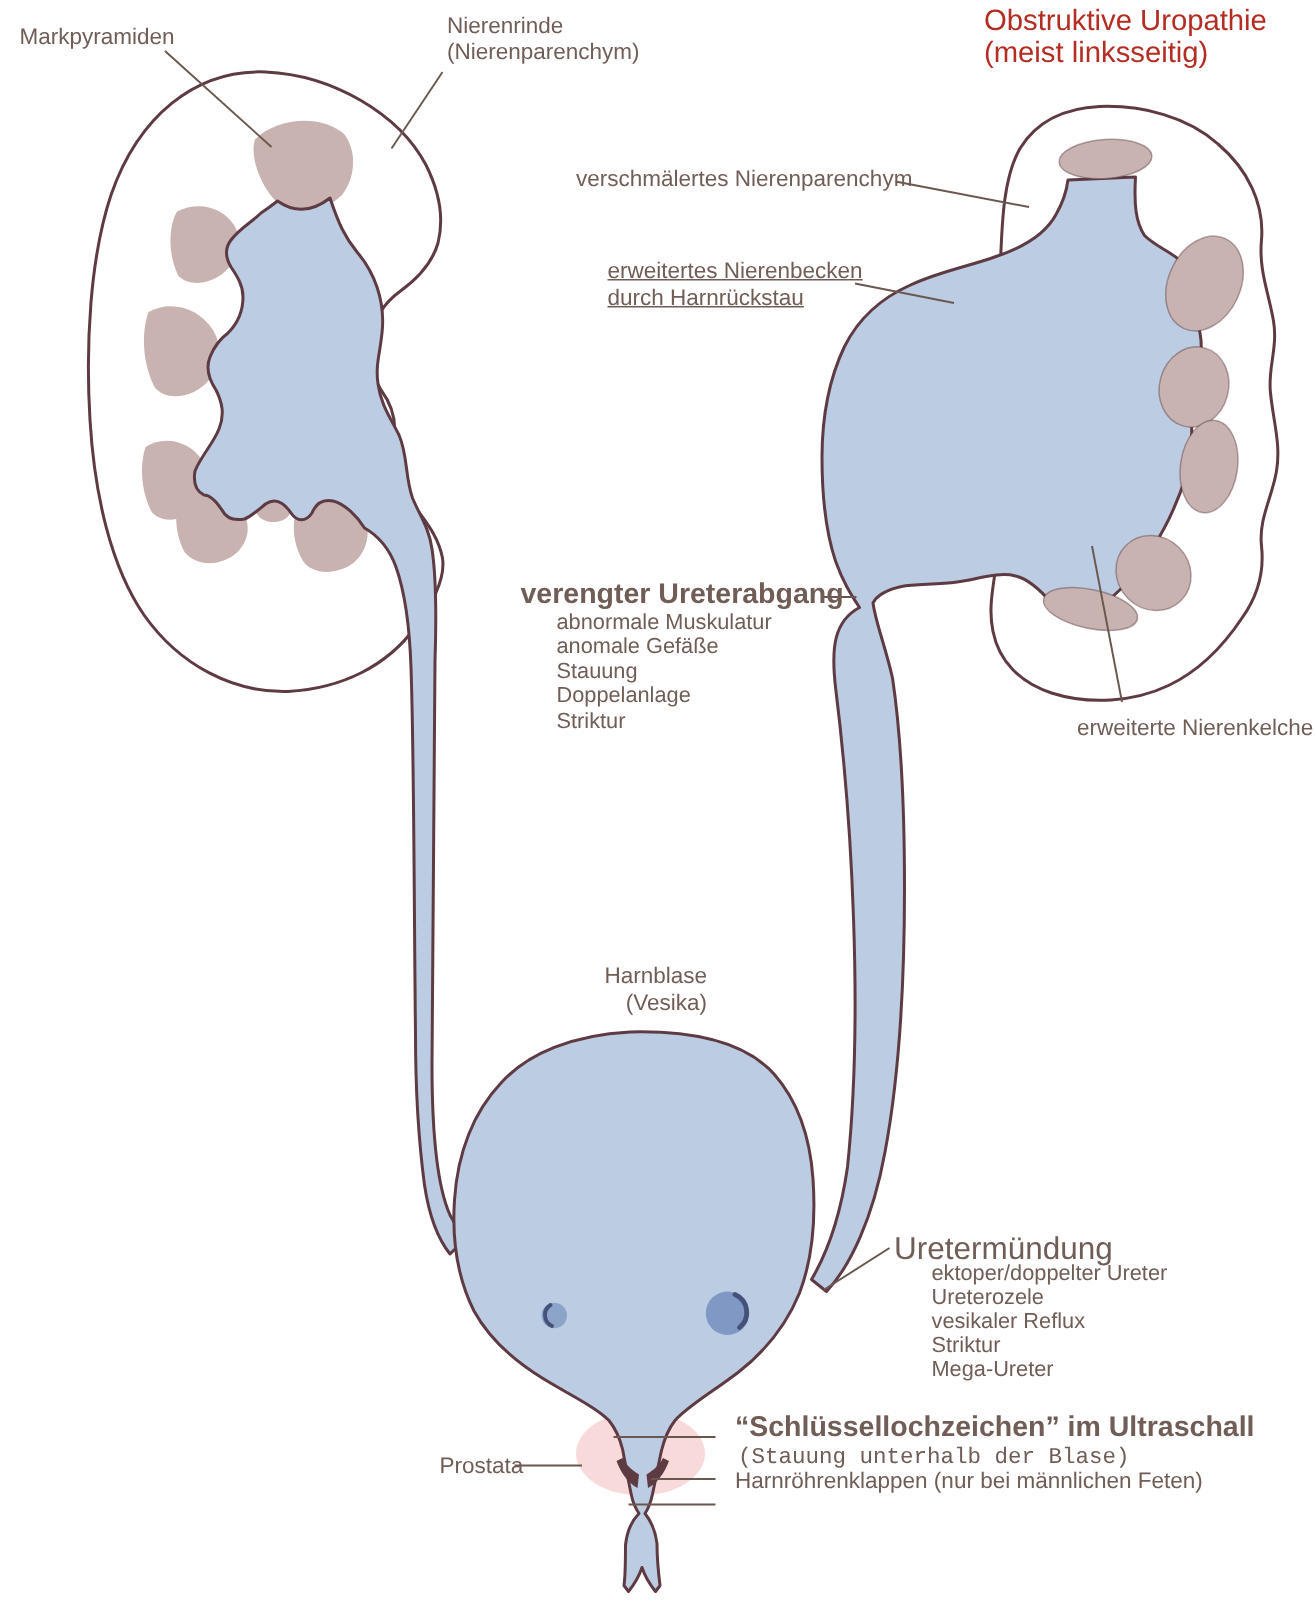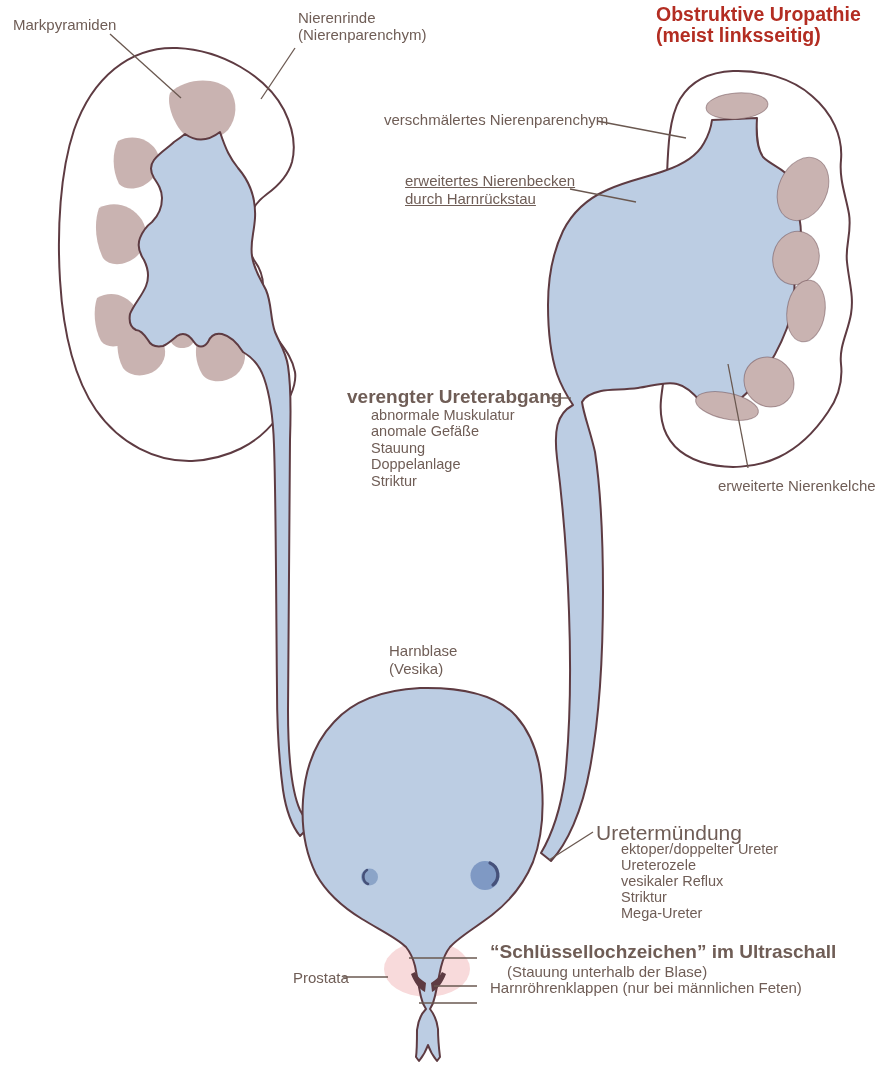--- a/index.html
+++ b/index.html
@@ -15,21 +15,21 @@
   .pyr-edged{fill:var(--fill-mauve);stroke:rgba(94,59,66,0.45);stroke-width:1;}
   .pink{fill:var(--fill-pink);stroke:none;}
   .leader{stroke:var(--leader);stroke-width:1.3;fill:none;}
   .valve{fill:var(--outline);stroke:none;}
   
   .lbl{position:absolute;color:var(--text);font-size:15px;line-height:17px;white-space:nowrap;}
   .lbl.small{font-size:14.5px;line-height:16.4px;margin-left:24px;}
   .lbl.big{font-size:19px;line-height:21px;font-weight:bold;}
   .title{
     position:absolute;left:656px;top:4px;color:var(--title-red);
-    font-size:19.5px;line-height:21px;font-weight:bold;white-space:nowrap;
+    font-size:19.5px;line-height:21px;font-weight:normal;white-space:nowrap;
   }
   .list div{white-space:nowrap;}
 </style>
 </head>
 <body>
 
 <div class="diagram">
 
   <svg width="877" height="1080" viewBox="0 0 877 1080">
 
@@ -229,33 +229,33 @@
   <div class="lbl small list" style="left:347px;top:407px;">
     <div>abnormale Muskulatur</div>
     <div>anomale Gefäße</div>
     <div>Stauung</div>
     <div>Doppelanlage</div>
     <div>Striktur</div>
   </div>
 
   <div class="lbl" style="left:718px;top:477px;">erweiterte Nierenkelche</div>
 
-  <div class="lbl" style="left:389px;top:642px;line-height:17.5px;">
+  <div class="lbl" style="left:403px;top:642px;line-height:17.5px;text-align:right;">
     <div>Harnblase</div>
     <div>(Vesika)</div>
   </div>
 
   <div class="lbl" style="left:596px;top:824px;font-size:21px;">Uretermündung</div>
   <div class="lbl small list" style="left:597px;top:841px;line-height:16px;">
     <div>ektoper/doppelter Ureter</div>
     <div>Ureterozele</div>
     <div>vesikaler Reflux</div>
     <div>Striktur</div>
     <div>Mega-Ureter</div>
   </div>
 
   <div class="lbl big" style="left:490px;top:941px;">“Schlüssellochzeichen” im Ultraschall</div>
-  <div class="lbl" style="left:507px;top:963px;">(Stauung unterhalb der Blase)</div>
+  <div class="lbl" style="left:492px;top:963px;font-family:Liberation Mono, monospace;">(Stauung unterhalb der Blase)</div>
   <div class="lbl" style="left:490px;top:979px;">Harnröhrenklappen (nur bei männlichen Feten)</div>
 
   <div class="lbl" style="left:293px;top:969px;">Prostata</div>
 
 </div>
 
 </body></html>

